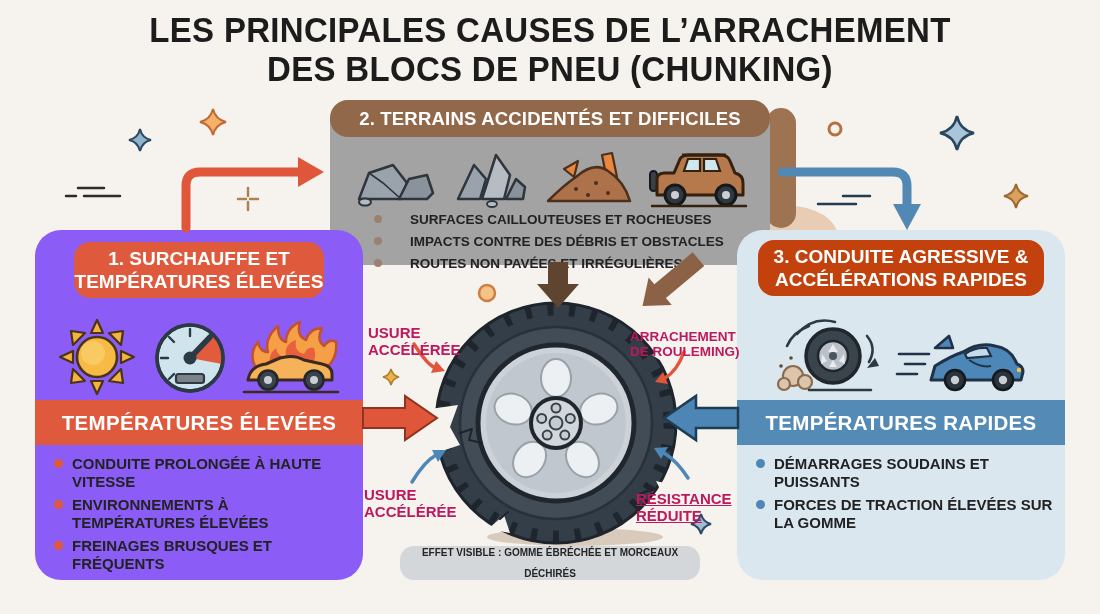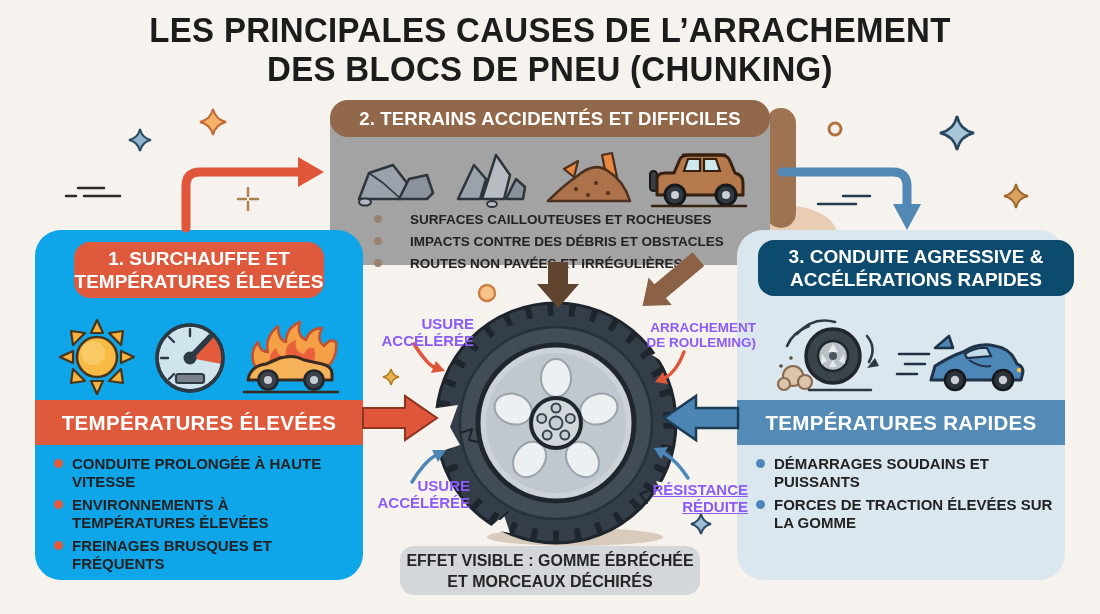--- a/index.html
+++ b/index.html
@@ -15,52 +15,52 @@
   .pill{position:absolute;color:#fff;font-weight:700;text-align:center;z-index:2;}
   
   #terrain{left:330px;top:100px;width:440px;height:165px;background:#a3a3a3;border-radius:20px;}
   #terrain .pill{left:0;top:0;width:100%;height:37px;line-height:37px;border-radius:18px;
                  background:#92684a;font-size:18.5px;letter-spacing:.2px;}
   #terrain .icons{position:absolute;top:41px;left:0;width:100%;height:68px;display:flex;
                   justify-content:center;align-items:flex-end;gap:14px;}
   #terrain .bullets{position:absolute;top:112px;left:44px;right:8px;}
   #terrain .bullet{font-size:13.5px;line-height:16px;font-weight:700;gap:28px;}
   
-  #overheat{left:35px;top:230px;width:328px;height:350px;background:#0ea5e9;}
+  #overheat{left:35px;top:230px;width:328px;height:350px;background:#8b5cf6;}
   #overheat .pill{left:39px;top:12px;width:250px;padding:5px 0;border-radius:16px;
                   background:#df5a3c;font-size:19px;line-height:23px;}
   
   #aggress{left:737px;top:230px;width:328px;height:350px;background:#dbe7ef;}
-  #aggress .pill{left:21px;top:10px;width:286px;padding:5px 15px;border-radius:16px;
-                 background:#0c4a6e;font-size:19px;line-height:23px;}
+  #aggress .pill{left:21px;top:10px;width:286px;padding:5px 0;border-radius:16px;
+                 background:#c2410c;font-size:19px;line-height:23px;}
   .side-icons{position:absolute;top:78px;left:0;width:100%;height:90px;display:flex;
               justify-content:center;align-items:flex-end;gap:10px;}
   .band{position:absolute;left:0;top:170px;width:100%;height:45px;line-height:45px;
         color:#fff;font-weight:700;font-size:20.5px;text-align:center;letter-spacing:.3px;}
   #overheat .band{background:#df5a3c;}
   #aggress .band{background:#538ab6;}
   .bullets{list-style:none;margin:0;padding:0;}
   .side-bullets{position:absolute;top:225px;left:19px;right:8px;}
   .bullet{display:flex;gap:9px;margin-bottom:6px;font-size:15px;line-height:17.5px;
           font-weight:700;color:#222;}
   .dot{flex:none;width:9px;height:9px;border-radius:50%;margin-top:4px;}
   .dot.t{background:#9b8270;width:8px;height:8px;margin-top:3px;}
   .dot.o{background:#df5a3c;}
   .dot.b{background:#4d87b8;}
   
   #tire-svg{position:absolute;left:430px;top:297px;z-index:2;}
-  .tlabel{position:absolute;z-index:6;text-align:right;font-weight:700;font-size:15px;
-          line-height:16.5px;color:#8b5cf6;}
+  .tlabel{position:absolute;z-index:6;text-align:left;font-weight:700;font-size:15px;
+          line-height:16.5px;color:#be185d;margin-top:9px;}
   #lbl-usure-top{left:368px;top:316px;width:106px;}
   #lbl-arrachement{left:630px;top:320px;width:126px;font-size:13.5px;line-height:15px;}
   #lbl-usure-bottom{left:364px;top:478px;width:106px;}
   #lbl-resistance{left:636px;top:482px;width:112px;text-decoration:underline;}
-  #effect-box{position:absolute;left:400px;top:546px;width:300px;height:49px;z-index:3;
+  #effect-box{position:absolute;left:400px;top:546px;width:300px;height:34px;z-index:3;
               background:#d3d7da;border-radius:14px;display:flex;align-items:center;
-              justify-content:center;text-align:center;font-weight:700;font-size:16px;
+              justify-content:center;text-align:center;font-weight:700;font-size:10px;
               line-height:21px;color:#252525;padding:13px 6px;box-sizing:border-box;}
 </style>
 </head>
 <body>
 
 <div class="canvas">
 
   <svg id="decor-back" class="layer" viewBox="0 0 1100 614">
     <ellipse cx="790" cy="238" rx="48" ry="32" fill="#e8cdb4"></ellipse>
     <rect x="766" y="108" width="30" height="120" rx="15" fill="#9d7352"></rect>

